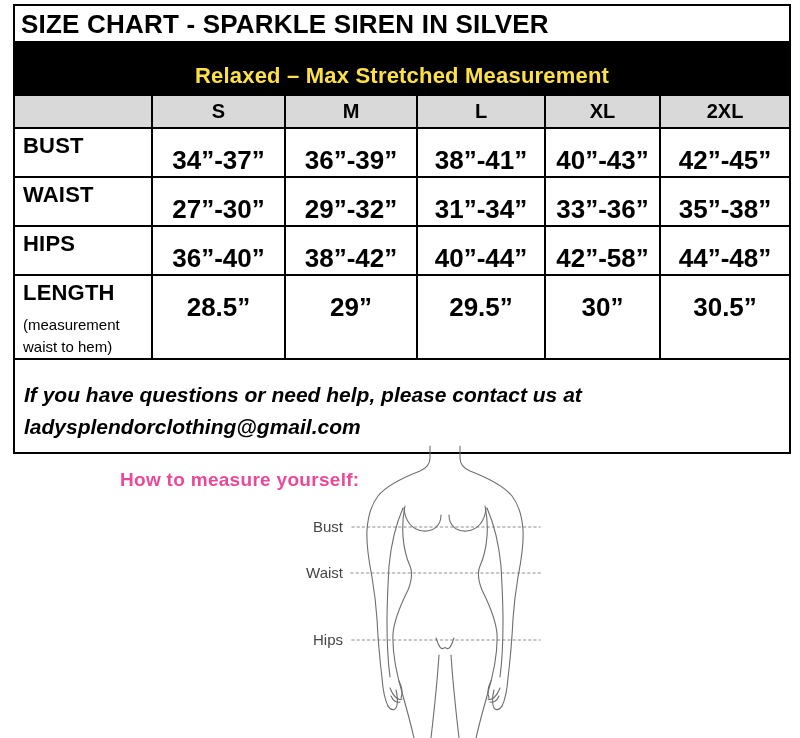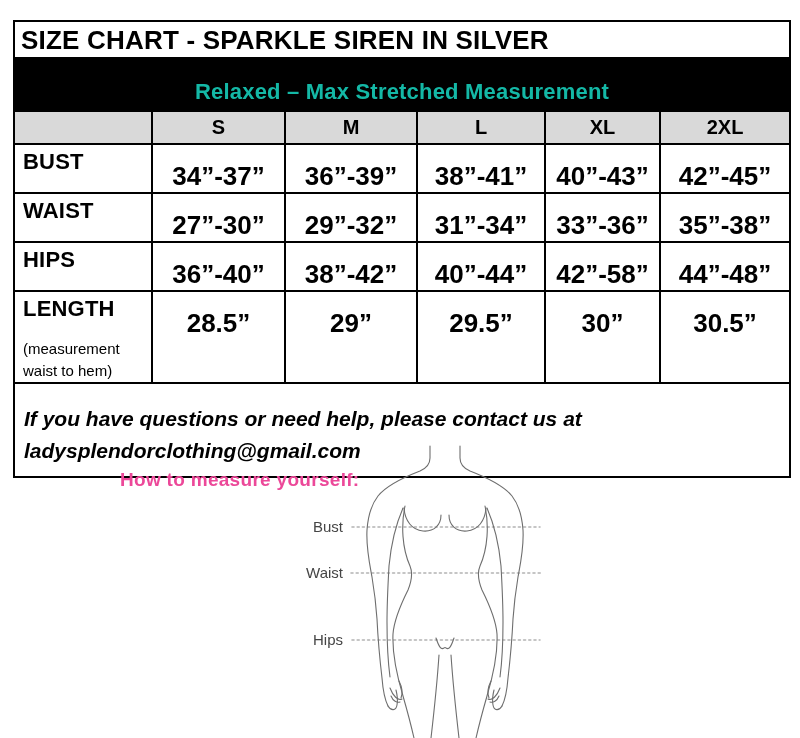--- a/index.html
+++ b/index.html
@@ -4,51 +4,51 @@
 <style>
   * { margin:0; padding:0; box-sizing:border-box; }
   html,body { background:#fff; }
   .page {
     position:relative; width:800px; height:738px; background:#ffffff;
     font-family:"Liberation Sans", sans-serif; color:#000; overflow:hidden;
   }
 
   
   .size-table {
-    position:absolute; left:13px; top:20px; width:776px;
+    position:absolute; left:13px; top:4px; width:776px;
     border-collapse:collapse; table-layout:fixed;
   }
   .size-table td, .size-table th { border:2px solid #000; }
 
   .title-row td {
     height:37px; vertical-align:middle; padding:2px 6px 0 6px;
     font-size:26px; font-weight:bold; letter-spacing:0.2px; background:#fff;
   }
   .subtitle-row td {
-    height:53px; background:#000; color:#14b8a6; text-align:center;
+    height:53px; background:#000; color:#fde047; text-align:center;
     vertical-align:middle; font-size:22px; font-weight:bold;
     padding-top:14px; letter-spacing:0.2px;
   }
   .head-row td, .head-row th {
     height:33px; background:#d9d9d9; text-align:center; vertical-align:middle;
     font-size:20px; font-weight:bold;
   }
   .data-row th.rowlabel {
     text-align:left; vertical-align:top; padding:4px 4px 0 8px;
     font-size:22px; font-weight:bold; letter-spacing:0.2px;
   }
   .data-row td {
     text-align:center; vertical-align:top; padding-top:16px;
     font-size:26px; font-weight:bold;
   }
   .row-std  { height:38px; }
   .row-tall { height:70px; }
   .rowlabel .note {
     display:block; font-size:15px; font-weight:normal; letter-spacing:0;
-    line-height:1.45; margin-top:16px;
+    line-height:1.45; margin-top:8px;
   }
   .contact-row td {
     height:87px; vertical-align:top; padding:19px 12px 8px 9px;
     font-size:21px; font-weight:bold; font-style:italic; line-height:1.55;
   }
 
   
   .measure-heading {
     position:absolute; left:120px; top:469px;
     font-size:19px; font-weight:bold; letter-spacing:0.3px; color:#ec4899;

